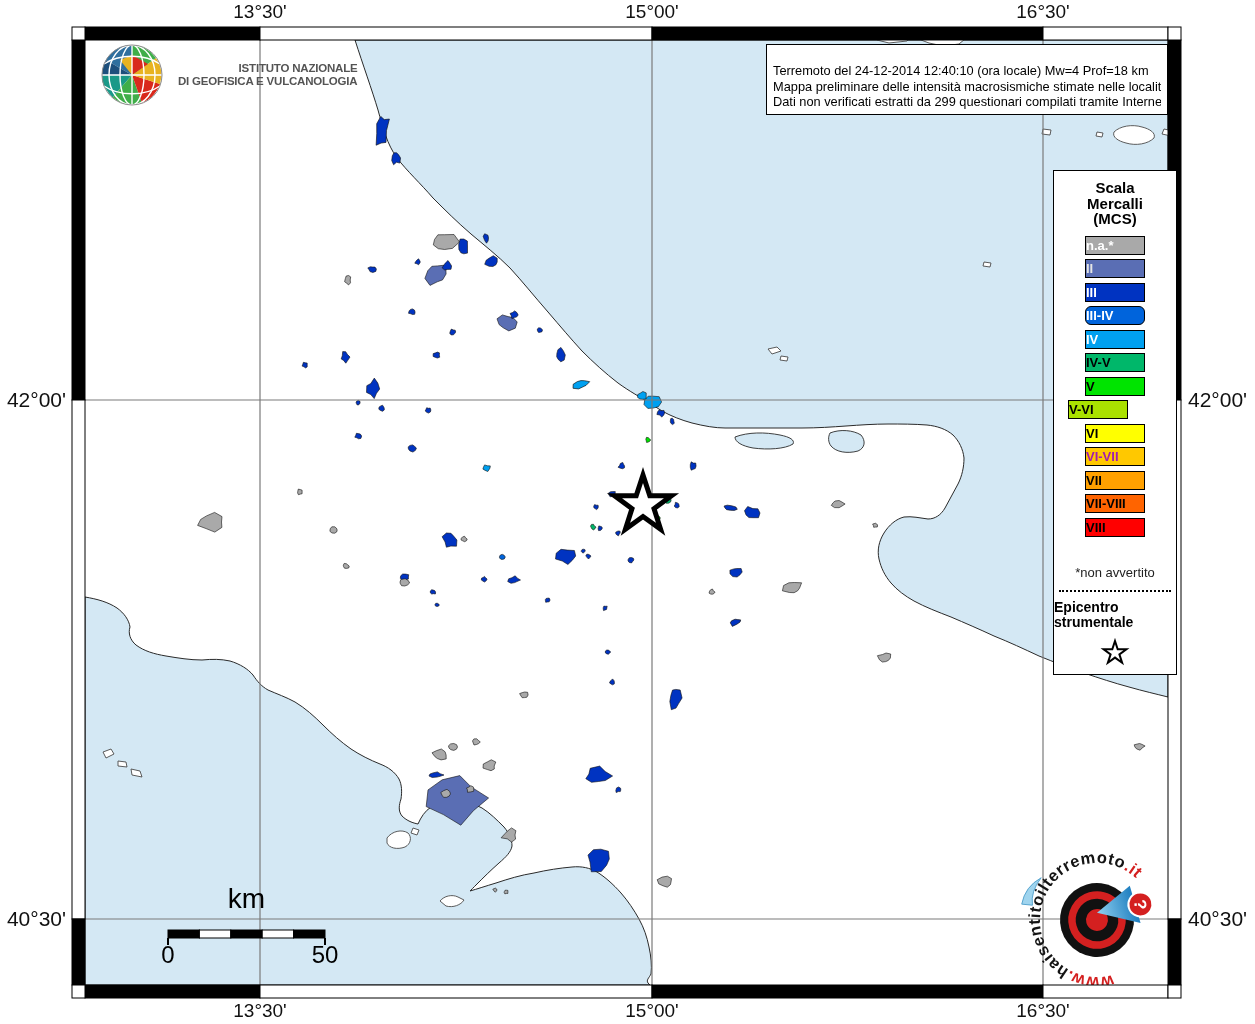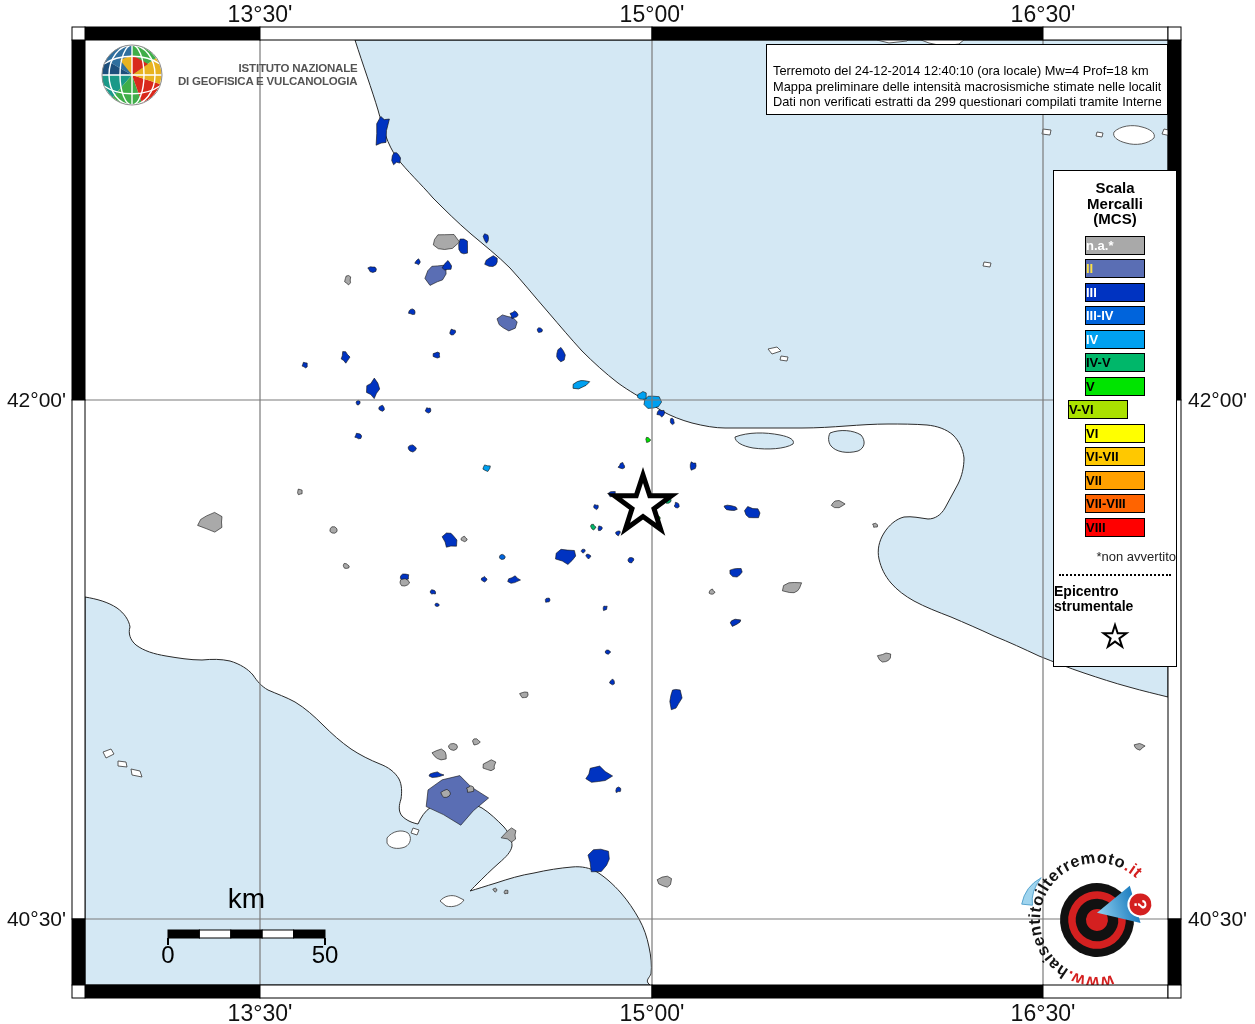--- a/index.html
+++ b/index.html
@@ -2,45 +2,45 @@
 <html><head>
 <meta charset="utf-8">
 <style>
   html,body{margin:0;padding:0;background:#ffffff;}
   body{width:1255px;height:1024px;position:relative;overflow:hidden;
        font-family:"Liberation Sans", sans-serif;}
   #stage{position:absolute;inset:0;width:1255px;height:1024px;}
   #map-svg{position:absolute;left:0;top:0;}
 
   
-  .lon-label{position:absolute;transform:translateX(-50%);font-size:23px;color:#111;
+  .lon-label{position:absolute;transform:translateX(-50%);font-size:19px;color:#111;
              white-space:nowrap;}
   .lat-label-left{position:absolute;left:0;width:66px;text-align:right;font-size:21px;color:#111;
              transform:translateY(-50%);white-space:nowrap;}
   .lat-label-right{position:absolute;left:1188px;font-size:21px;color:#111;
              transform:translateY(-50%);white-space:nowrap;}
 
   
   #info-box{position:absolute;left:766px;top:44px;width:388px;background:#ffffff;
             border:1.4px solid #000;padding:18px 6px 4px 6px;z-index:5;}
   #info-box .line{font-size:12.8px;line-height:15.6px;color:#000;white-space:nowrap;overflow:hidden;}
 
   
   #ingv{position:absolute;left:98px;top:42px;z-index:4;display:flex;align-items:center;text-align:right;}
   #ingv-text{margin-left:12px;color:#545454;font-weight:700;font-size:11.5px;line-height:13.5px;
              letter-spacing:-0.2px;}
 
   
   #legend{position:absolute;left:1053px;top:170px;width:124px;background:#ffffff;
-          border:1.4px solid #000;z-index:5;box-sizing:border-box;padding-bottom:10px;}
+          border:1.4px solid #000;z-index:5;box-sizing:border-box;padding-bottom:2px;}
   #legend .title{font-weight:700;font-size:15px;line-height:15.5px;text-align:center;color:#000;}
   #legend .title-wrap{margin-top:9px;margin-bottom:9px;}
   .swatch{width:60px;height:19px;margin:4.5px auto 0 auto;border:1.2px solid #000;
           font-weight:700;font-size:13px;line-height:18px;text-align:left;box-sizing:border-box;}
-  #legend .footnote{margin-top:12px;text-align:right;font-size:13px;color:#222;}
+  #legend .footnote{margin-top:28px;text-align:center;font-size:13px;color:#222;}
   #legend .divider{border-top:2px dotted #000;margin:10px 5px 8px 5px;height:0;}
   #legend .epi{font-weight:700;font-size:14px;line-height:15.5px;text-align:left;color:#000;}
   #legend .star-wrap{text-align:center;margin-top:7px;}
 
   
   #km-label{position:absolute;left:246px;top:883px;transform:translateX(-50%);
             font-size:28px;color:#000;}
   .sb-num{position:absolute;top:941px;transform:translateX(-50%);font-size:24px;color:#000;}
 </style>
 </head>
@@ -266,29 +266,29 @@
   </div>
 
   <div id="legend">
     <div class="title-wrap">
       <div class="title">Scala</div>
       <div class="title">Mercalli</div>
       <div class="title">(MCS)</div>
     </div>
     <div id="legend-swatches">
         <div class="swatch" style="background: rgb(169, 169, 169); color: rgb(255, 255, 255);">n.a.*</div>
-        <div class="swatch" style="background: rgb(90, 110, 180); color: #fde047;">II</div>
+        <div class="swatch" style="background: rgb(90, 110, 180); color: #e5e5e5;">II</div>
         <div class="swatch" style="background: rgb(0, 51, 193); color: rgb(255, 255, 255);">III</div>
-        <div class="swatch" style="background: rgb(0, 100, 220); color: rgb(255, 255, 255);">III-IV</div>
+        <div class="swatch" style="background: rgb(0, 100, 220); color: rgb(255, 255, 255); border-radius: 6px;">III-IV</div>
         <div class="swatch" style="background: rgb(0, 160, 240); color: rgb(255, 255, 255);">IV</div>
         <div class="swatch" style="background: rgb(0, 183, 106); color: rgb(0, 0, 0);">IV-V</div>
         <div class="swatch" style="background: rgb(0, 228, 0); color: rgb(0, 0, 0);">V</div>
         <div class="swatch" style="background: rgb(170, 225, 0); color: rgb(0, 0, 0); margin-left: 14px;">V-VI</div>
         <div class="swatch" style="background: rgb(255, 255, 0); color: rgb(0, 0, 0);">VI</div>
-        <div class="swatch" style="background: rgb(255, 200, 0); color: #000000;">VI-VII</div>
+        <div class="swatch" style="background: rgb(255, 200, 0); color: #a21caf;">VI-VII</div>
         <div class="swatch" style="background: rgb(255, 160, 0); color: rgb(0, 0, 0);">VII</div>
         <div class="swatch" style="background: rgb(255, 100, 0); color: rgb(0, 0, 0);">VII-VIII</div>
         <div class="swatch" style="background: rgb(255, 0, 0); color: rgb(0, 0, 0);">VIII</div>
       </div>
     <div class="footnote">*non avvertito</div>
     <div class="divider"></div>
     <div class="epi">Epicentro</div>
     <div class="epi">strumentale</div>
     <div class="star-wrap">
       <svg width="30" height="30" viewBox="0 0 30 30">

